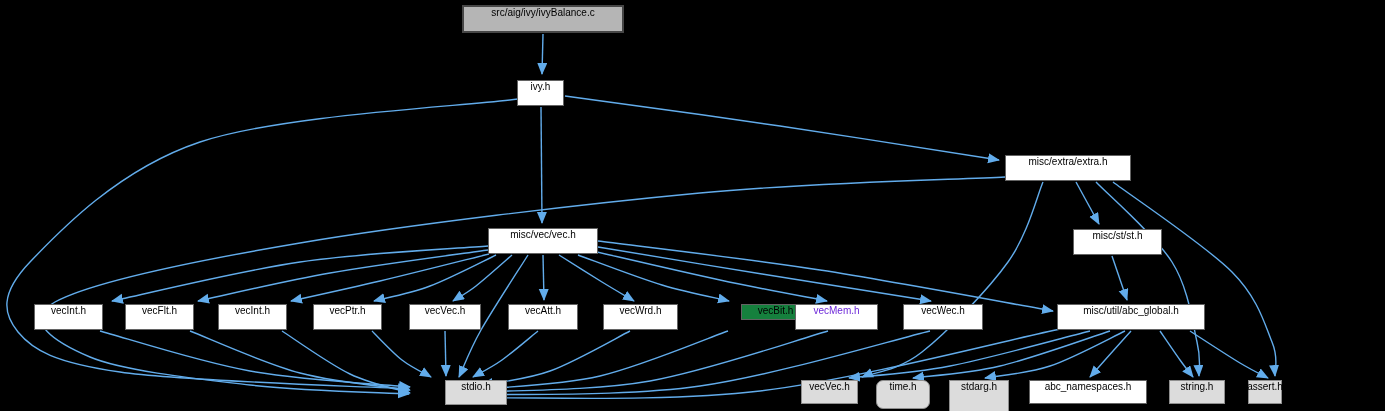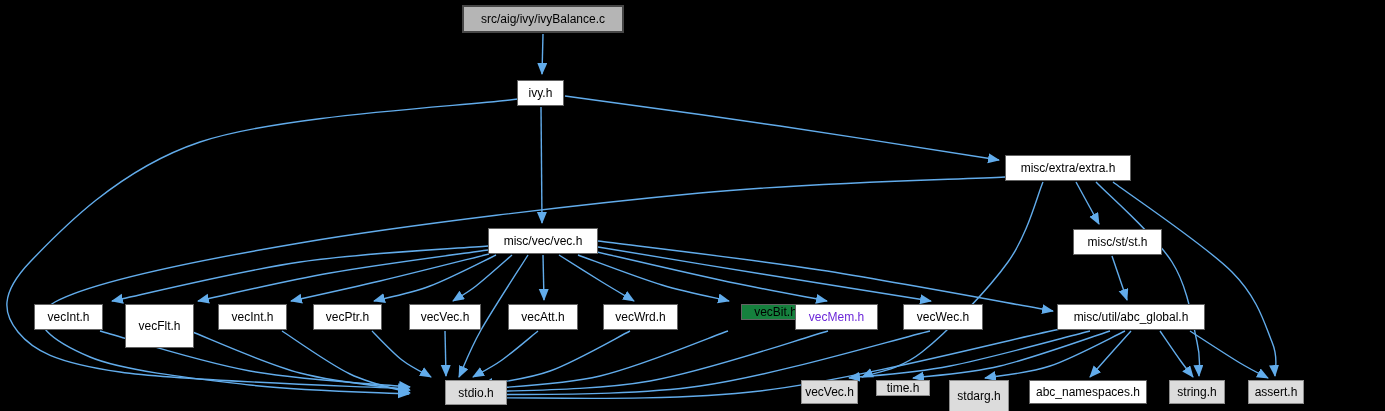--- a/index.html
+++ b/index.html
@@ -7,22 +7,22 @@
     position:relative;
     width:1385px;height:411px;
     background:#000;
     overflow:hidden;
     font-family:"Liberation Sans", sans-serif;
   }
   #edge-layer{position:absolute;left:0;top:0;width:1385px;height:411px;}
   .node{
     position:absolute;
     box-sizing:border-box;
-    display:flex;align-items:center;justify-content:center;
-    font-size:12px;
+    display:flex;justify-content:center;
+    font-size:10px;
     color:#000;
     white-space:nowrap;
     background:#fff;
     border:1px solid #636363;
     cursor:pointer;
   }
   .node.root{background:#b5b5b5;border:2px solid #464646;font-weight:normal;}
   .node.system{background:#dcdcdc;border:1px solid #8f8f8f;}
   .node.plain{background:#fff;border:1px solid #3b82f6;}
 </style>
@@ -90,21 +90,21 @@
       </div>
       <div class="node plain" style="left: 488px; top: 228px; width: 110px; height: 26px; background: rgb(255, 255, 255); border-color: rgb(99, 99, 99); color: rgb(0, 0, 0);">
         <span>misc/vec/vec.h</span>
       </div>
       <div class="node plain" style="left: 1073px; top: 229px; width: 89px; height: 26px; background: rgb(255, 255, 255); border-color: rgb(99, 99, 99); color: rgb(0, 0, 0);">
         <span>misc/st/st.h</span>
       </div>
       <div class="node plain" style="left: 34px; top: 304px; width: 69px; height: 26px; background: rgb(255, 255, 255); border-color: rgb(99, 99, 99); color: rgb(0, 0, 0);">
         <span>vecInt.h</span>
       </div>
-      <div class="node plain" style="left: 125px; top: 304px; width: 69px; height: 44px; background: rgb(255, 255, 255); border-color: rgb(99, 99, 99); color: rgb(0, 0, 0);">
+      <div class="node plain" style="left: 125px; top: 304px; width: 69px; height: 26px; background: rgb(255, 255, 255); border-color: rgb(99, 99, 99); color: rgb(0, 0, 0);">
         <span>vecFlt.h</span>
       </div>
       <div class="node plain" style="left: 218px; top: 304px; width: 69px; height: 26px; background: rgb(255, 255, 255); border-color: rgb(99, 99, 99); color: rgb(0, 0, 0);">
         <span>vecInt.h</span>
       </div>
       <div class="node plain" style="left: 313px; top: 304px; width: 69px; height: 26px; background: rgb(255, 255, 255); border-color: rgb(99, 99, 99); color: rgb(0, 0, 0);">
         <span>vecPtr.h</span>
       </div>
       <div class="node plain" style="left: 409px; top: 304px; width: 72px; height: 26px; background: rgb(255, 255, 255); border-color: rgb(99, 99, 99); color: rgb(0, 0, 0);">
         <span>vecVec.h</span>
@@ -126,29 +126,29 @@
       </div>
       <div class="node plain" style="left: 1057px; top: 304px; width: 148px; height: 26px; background: rgb(255, 255, 255); border-color: rgb(99, 99, 99); color: rgb(0, 0, 0);">
         <span>misc/util/abc_global.h</span>
       </div>
       <div class="node system" style="left: 415px; top: 380px; width: 62px; height: 25px; background: rgb(220, 220, 220); border-color: rgb(143, 143, 143); color: rgb(0, 0, 0); margin-left: 30px;">
         <span>stdio.h</span>
       </div>
       <div class="node system" style="left: 801px; top: 380px; width: 57px; height: 24px; background: rgb(220, 220, 220); border-color: rgb(143, 143, 143); color: rgb(0, 0, 0);">
         <span>vecVec.h</span>
       </div>
-      <div class="node system" style="left: 876px; top: 380px; width: 54px; height: 16px; background: rgb(220, 220, 220); border-color: rgb(143, 143, 143); color: rgb(0, 0, 0);">
+      <div class="node system" style="left: 876px; top: 380px; width: 54px; height: 29px; background: rgb(220, 220, 220); border-color: rgb(143, 143, 143); color: rgb(0, 0, 0); border-radius: 7px;">
         <span>time.h</span>
       </div>
       <div class="node system" style="left: 949px; top: 380px; width: 60px; height: 32px; background: rgb(220, 220, 220); border-color: rgb(143, 143, 143); color: rgb(0, 0, 0);">
         <span>stdarg.h</span>
       </div>
       <div class="node plain" style="left: 1029px; top: 380px; width: 118px; height: 24px; background: rgb(255, 255, 255); border-color: rgb(99, 99, 99); color: rgb(0, 0, 0);">
         <span>abc_namespaces.h</span>
       </div>
       <div class="node system" style="left: 1169px; top: 380px; width: 56px; height: 24px; background: rgb(220, 220, 220); border-color: rgb(143, 143, 143); color: rgb(0, 0, 0);">
         <span>string.h</span>
       </div>
-      <div class="node system" style="left: 1248px; top: 380px; width: 56px; height: 24px; background: rgb(220, 220, 220); border-color: rgb(143, 143, 143); color: rgb(0, 0, 0);">
+      <div class="node system" style="left: 1248px; top: 380px; width: 34px; height: 24px; background: rgb(220, 220, 220); border-color: rgb(143, 143, 143); color: rgb(0, 0, 0);">
         <span>assert.h</span>
       </div>
     </div>
 </div>
 
 </body></html>

